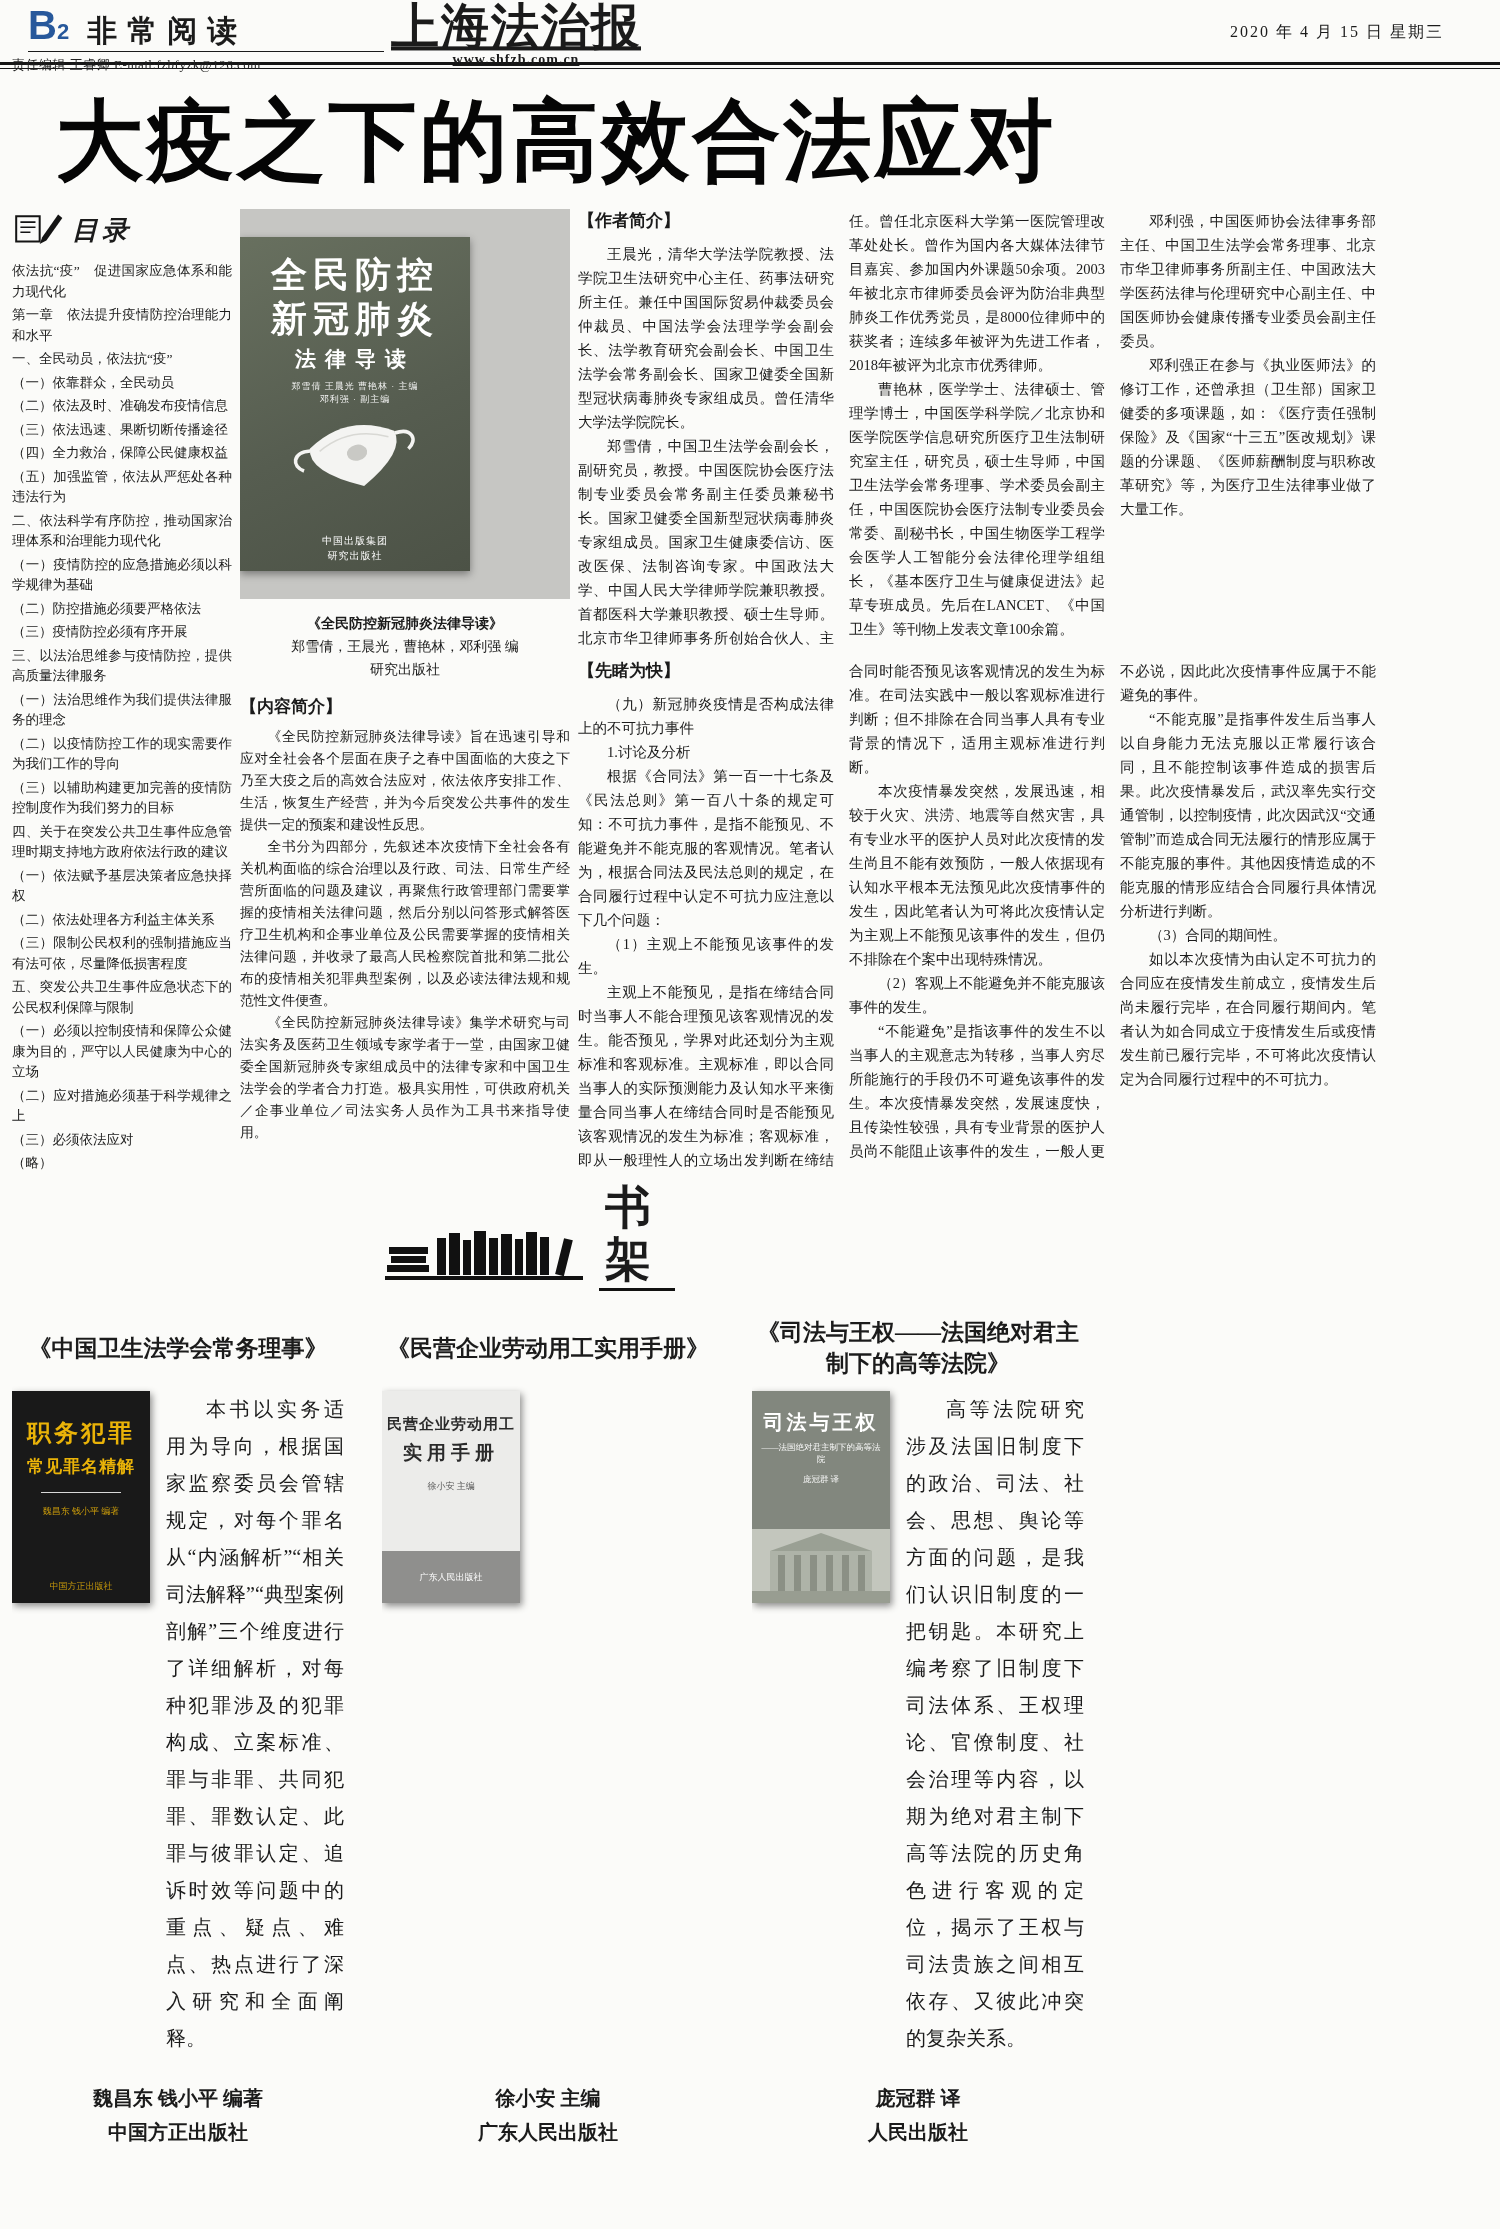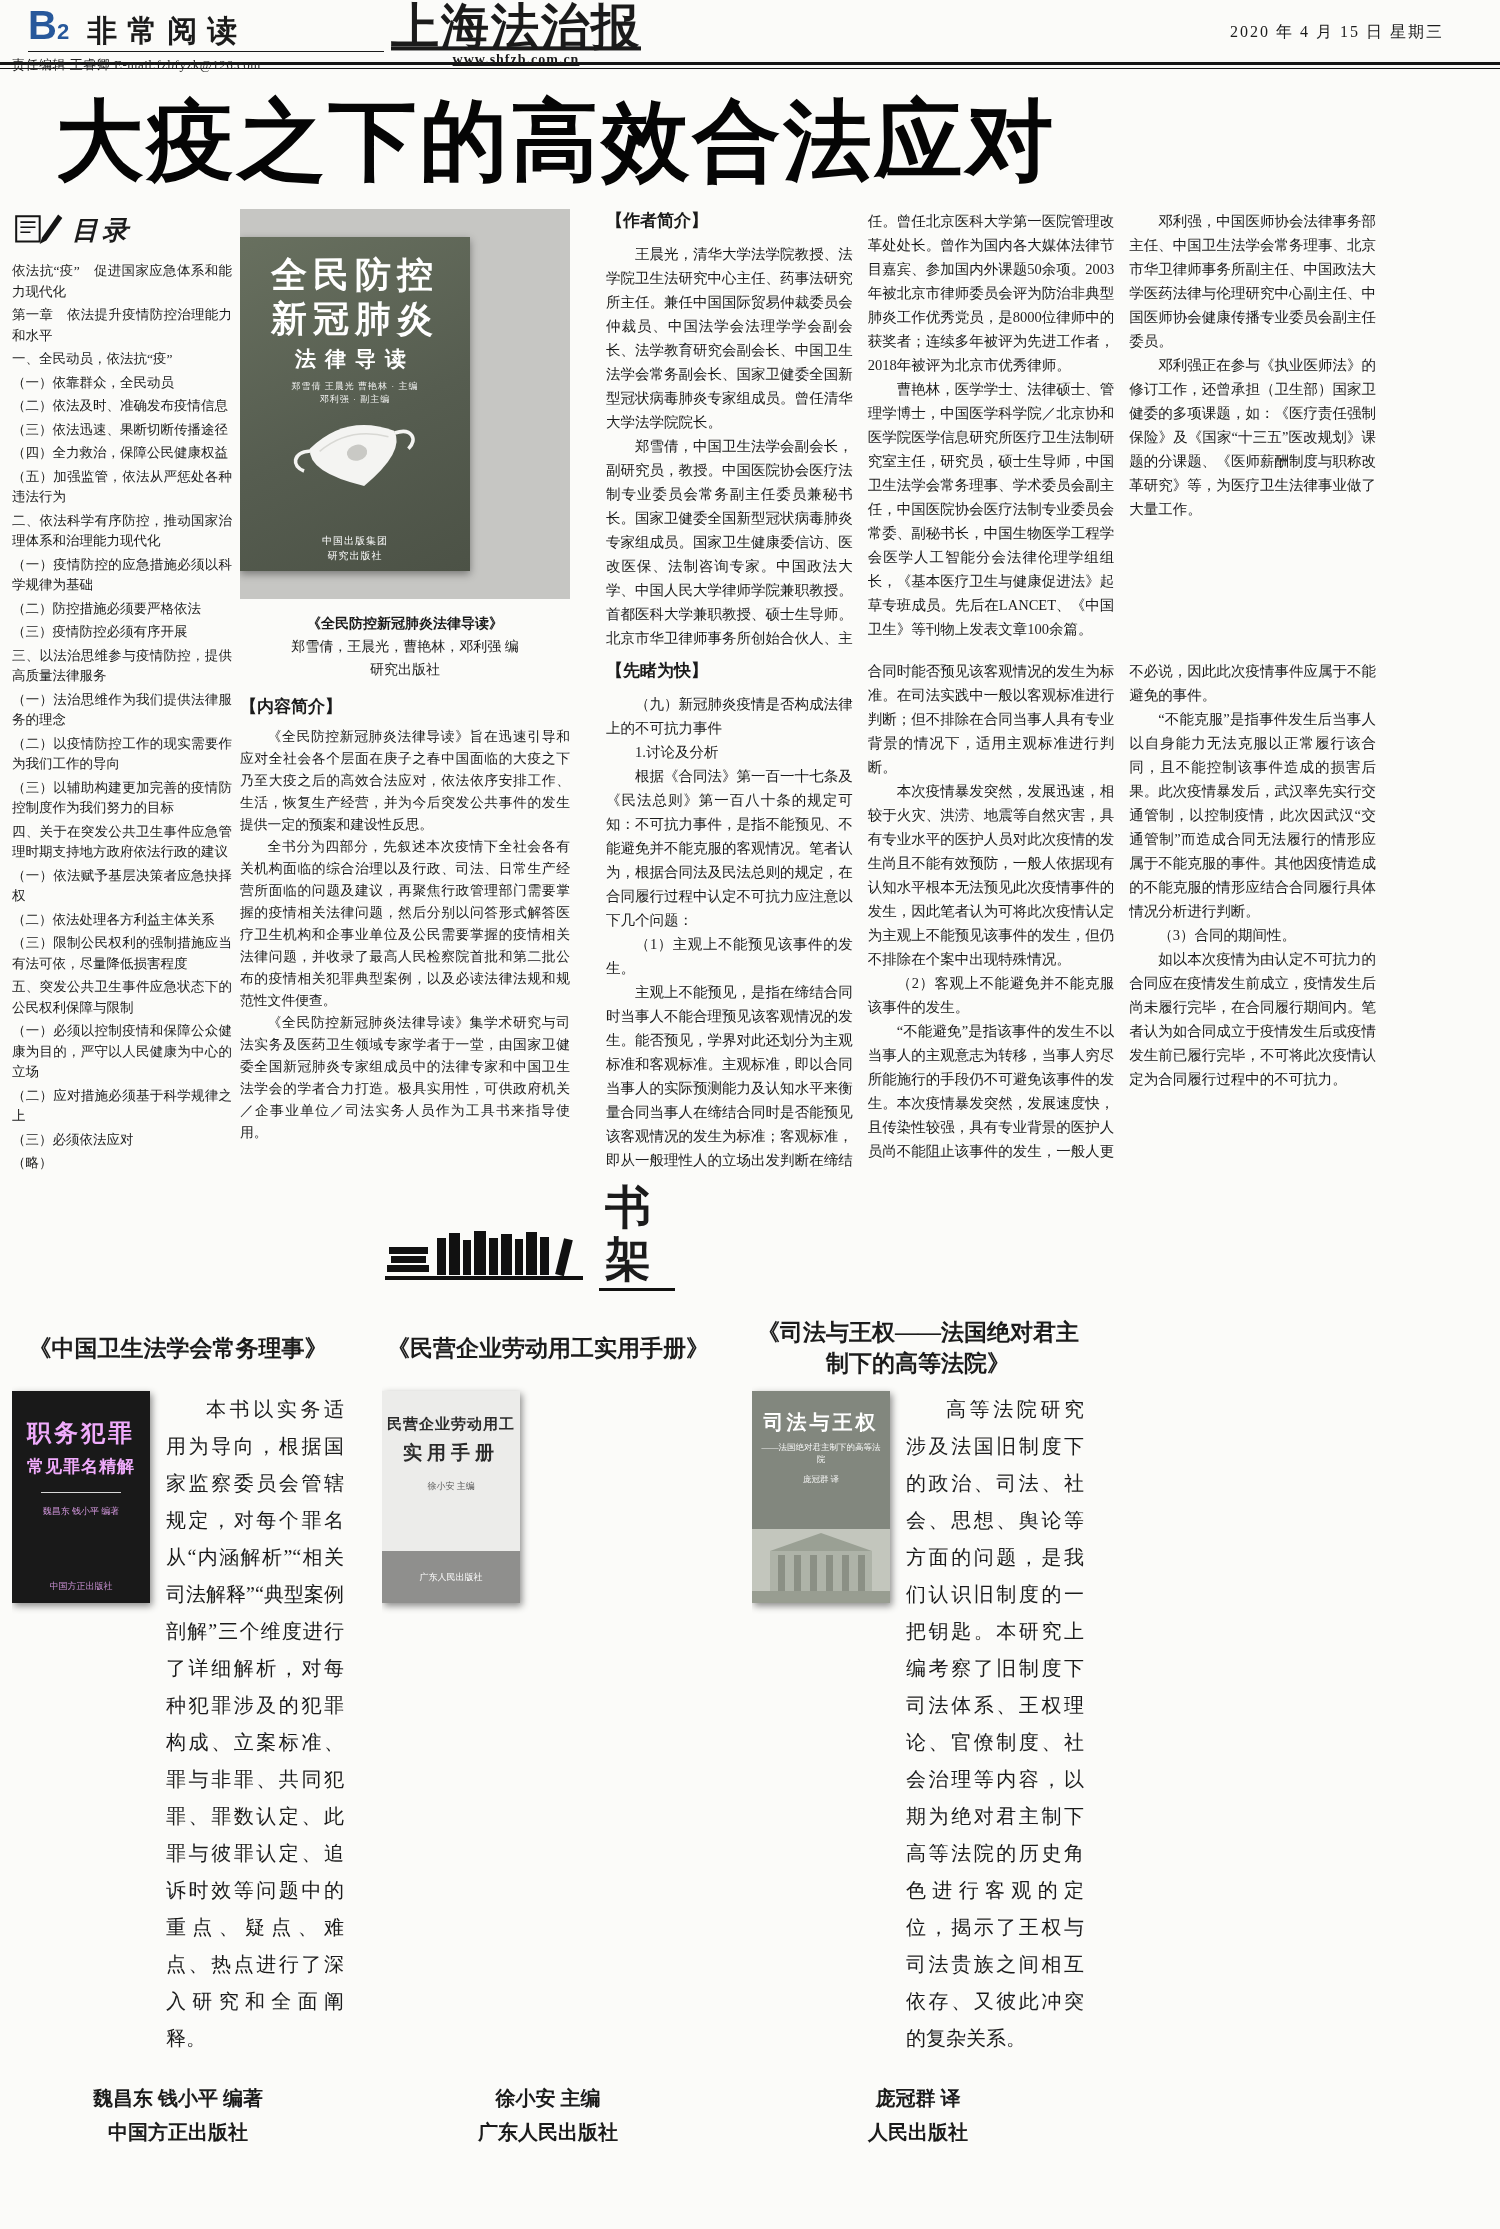--- a/index.html
+++ b/index.html
@@ -51,39 +51,39 @@
   .mc-pub { margin-top:auto; padding-bottom:8px; font-size:10px; text-align:center; line-height:15px; letter-spacing:1px; }
   .book-caption { margin-top:13px; text-align:center; font-size:14px; line-height:23px; }
   .book-caption .cap-line:first-child { font-weight:700; }
   .sec-h { font-family:"Liberation Sans","DejaVu Sans",sans-serif; font-weight:900; font-size:17px; margin:14px 0 8px 0; }
   .intro p { font-size:13.8px; line-height:22px; text-align:justify; text-indent:2em; }
 
   
   .right-area { width:798px; overflow:hidden; }
   .authors-sec { height:450px; overflow:hidden; }
   .preview-sec { height:532px; overflow:hidden; }
-  .cols3 { column-count:3; column-gap:15px; column-fill:auto; height:100%;margin-left:28px; }
+  .cols3 { column-count:3; column-gap:15px; column-fill:auto; height:100%; }
   .cols3 .sec-h { margin:0 0 10px 0; }
   .flow p { font-size:14.5px; line-height:24px; text-align:justify; text-indent:2em; }
 
   
   .shelf-banner { margin:40px 0 0 385px; width:290px; height:60px; display:flex; align-items:flex-end; gap:14px; }
   .shelf-label { font-weight:900; font-size:46px; line-height:52px; letter-spacing:14px; border-bottom:3px solid #111; padding:0 2px 2px 6px; }
 
   
   .books-row { display:flex; gap:38px; margin:24px 0 0 12px; }
   .book-item { width:332px; height:840px; display:flex; flex-direction:column; overflow:hidden; }
   .book-title { min-height:66px; display:flex; align-items:center; justify-content:center; text-align:center;
     font-weight:700; font-size:23px; line-height:31px; margin-bottom:10px; }
   .book-main { display:flex; gap:16px; }
   .bdesc { flex:1; font-size:20px; line-height:37px; text-align:justify; text-indent:2em; }
   .book-authors { margin-top:auto; text-align:center; font-weight:700; font-size:20px; line-height:34px; padding-bottom:6px; }
   .bcover { width:138px; height:212px; flex-shrink:0; box-shadow:2px 3px 7px rgba(0,0,0,.45); overflow:hidden; }
 
-  .cov1 { background:#191919; color:#f0abfc; display:flex; flex-direction:column; align-items:center; padding-top:26px; }
+  .cov1 { background:#191919; color:#eab308; display:flex; flex-direction:column; align-items:center; padding-top:26px; }
   .cov1-t1 { font-weight:900; font-size:24px; letter-spacing:3px; }
   .cov1-t2 { font-weight:700; font-size:17px; letter-spacing:1px; margin-top:6px; }
   .cov1-rule { width:80px; border-top:1px solid #d8d8d8; margin-top:14px; }
   .cov1-sub { font-size:9px; margin-top:12px; opacity:.85; }
   .cov1-pub { margin-top:auto; font-size:9px; opacity:.8; padding-bottom:10px; }
 
   .cov2 { background:#ececea; color:#2a2a2a; display:flex; flex-direction:column; }
   .cov2-top { flex:1; display:flex; flex-direction:column; align-items:center; padding-top:24px; }
   .cov2-t1 { font-weight:900; font-size:15px; letter-spacing:1px; }
   .cov2-t2 { font-weight:900; font-size:19px; letter-spacing:5px; margin-top:6px; }

